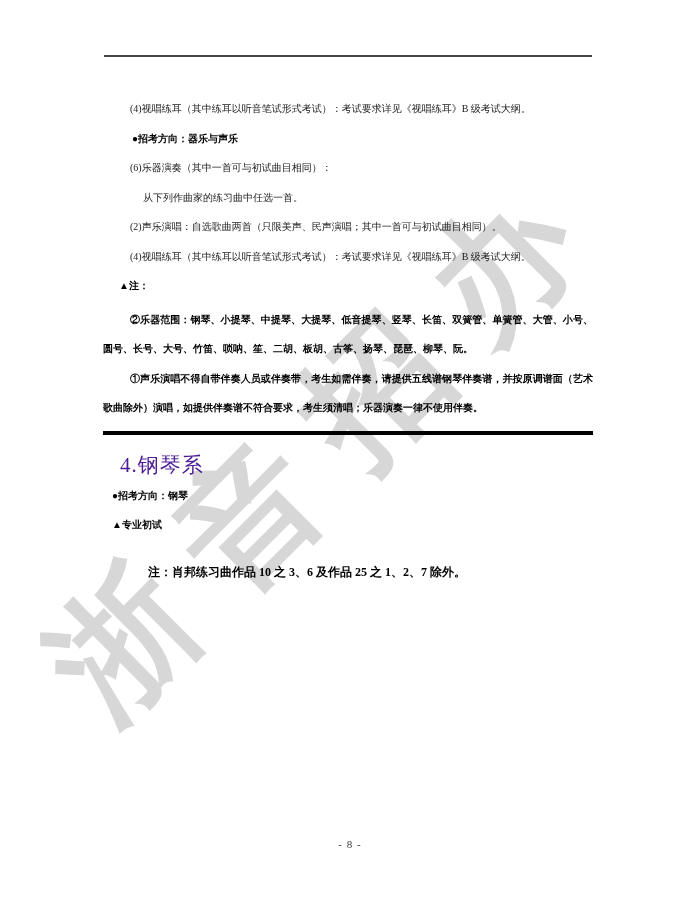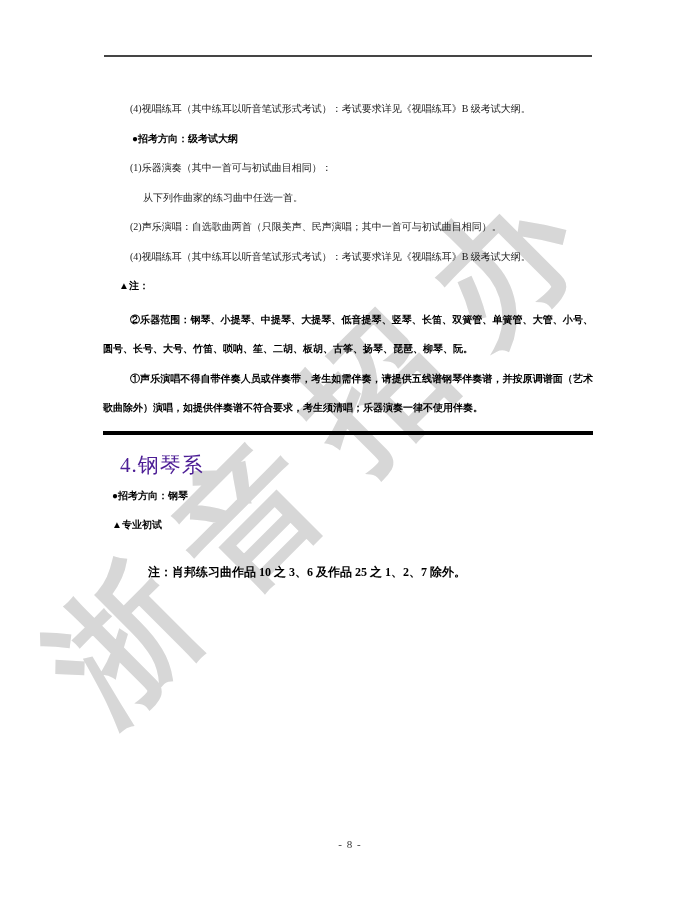--- a/index.html
+++ b/index.html
@@ -97,23 +97,23 @@
 <div class="page">
 
   <div class="watermark">浙音招办</div>
 
   <div class="header-rule"></div>
 
   <div class="content">
 
     <p class="p ind2">(4)视唱练耳（其中练耳以听音笔试形式考试）：考试要求详见《视唱练耳》B 级考试大纲。</p>
 
-    <p class="p b h-dot">●招考方向：级考试大纲</p>
+    <p class="p b h-dot">●招考方向：器乐与声乐</p>
 
-    <p class="p ind2">(1)乐器演奏（其中一首可与初试曲目相同）：</p>
+    <p class="p ind2">(6)乐器演奏（其中一首可与初试曲目相同）：</p>
     <p class="p ind3">从下列作曲家的练习曲中任选一首。</p>
     <p class="p ind2">(2)声乐演唱：自选歌曲两首（只限美声、民声演唱；其中一首可与初试曲目相同）。</p>
     <p class="p ind2">(4)视唱练耳（其中练耳以听音笔试形式考试）：考试要求详见《视唱练耳》B 级考试大纲。</p>
 
     <p class="p b h-note">▲注：</p>
 
     <p class="p b ind2 note2">②乐器范围：钢琴、小提琴、中提琴、大提琴、低音提琴、竖琴、长笛、双簧管、单簧管、大管、小号、圆号、长号、大号、竹笛、唢呐、笙、二胡、板胡、古筝、扬琴、琵琶、柳琴、阮。</p>
 
     <p class="p b ind2">①声乐演唱不得自带伴奏人员或伴奏带，考生如需伴奏，请提供五线谱钢琴伴奏谱，并按原调谱面（艺术歌曲除外）演唱，如提供伴奏谱不符合要求，考生须清唱；乐器演奏一律不使用伴奏。</p>
 

